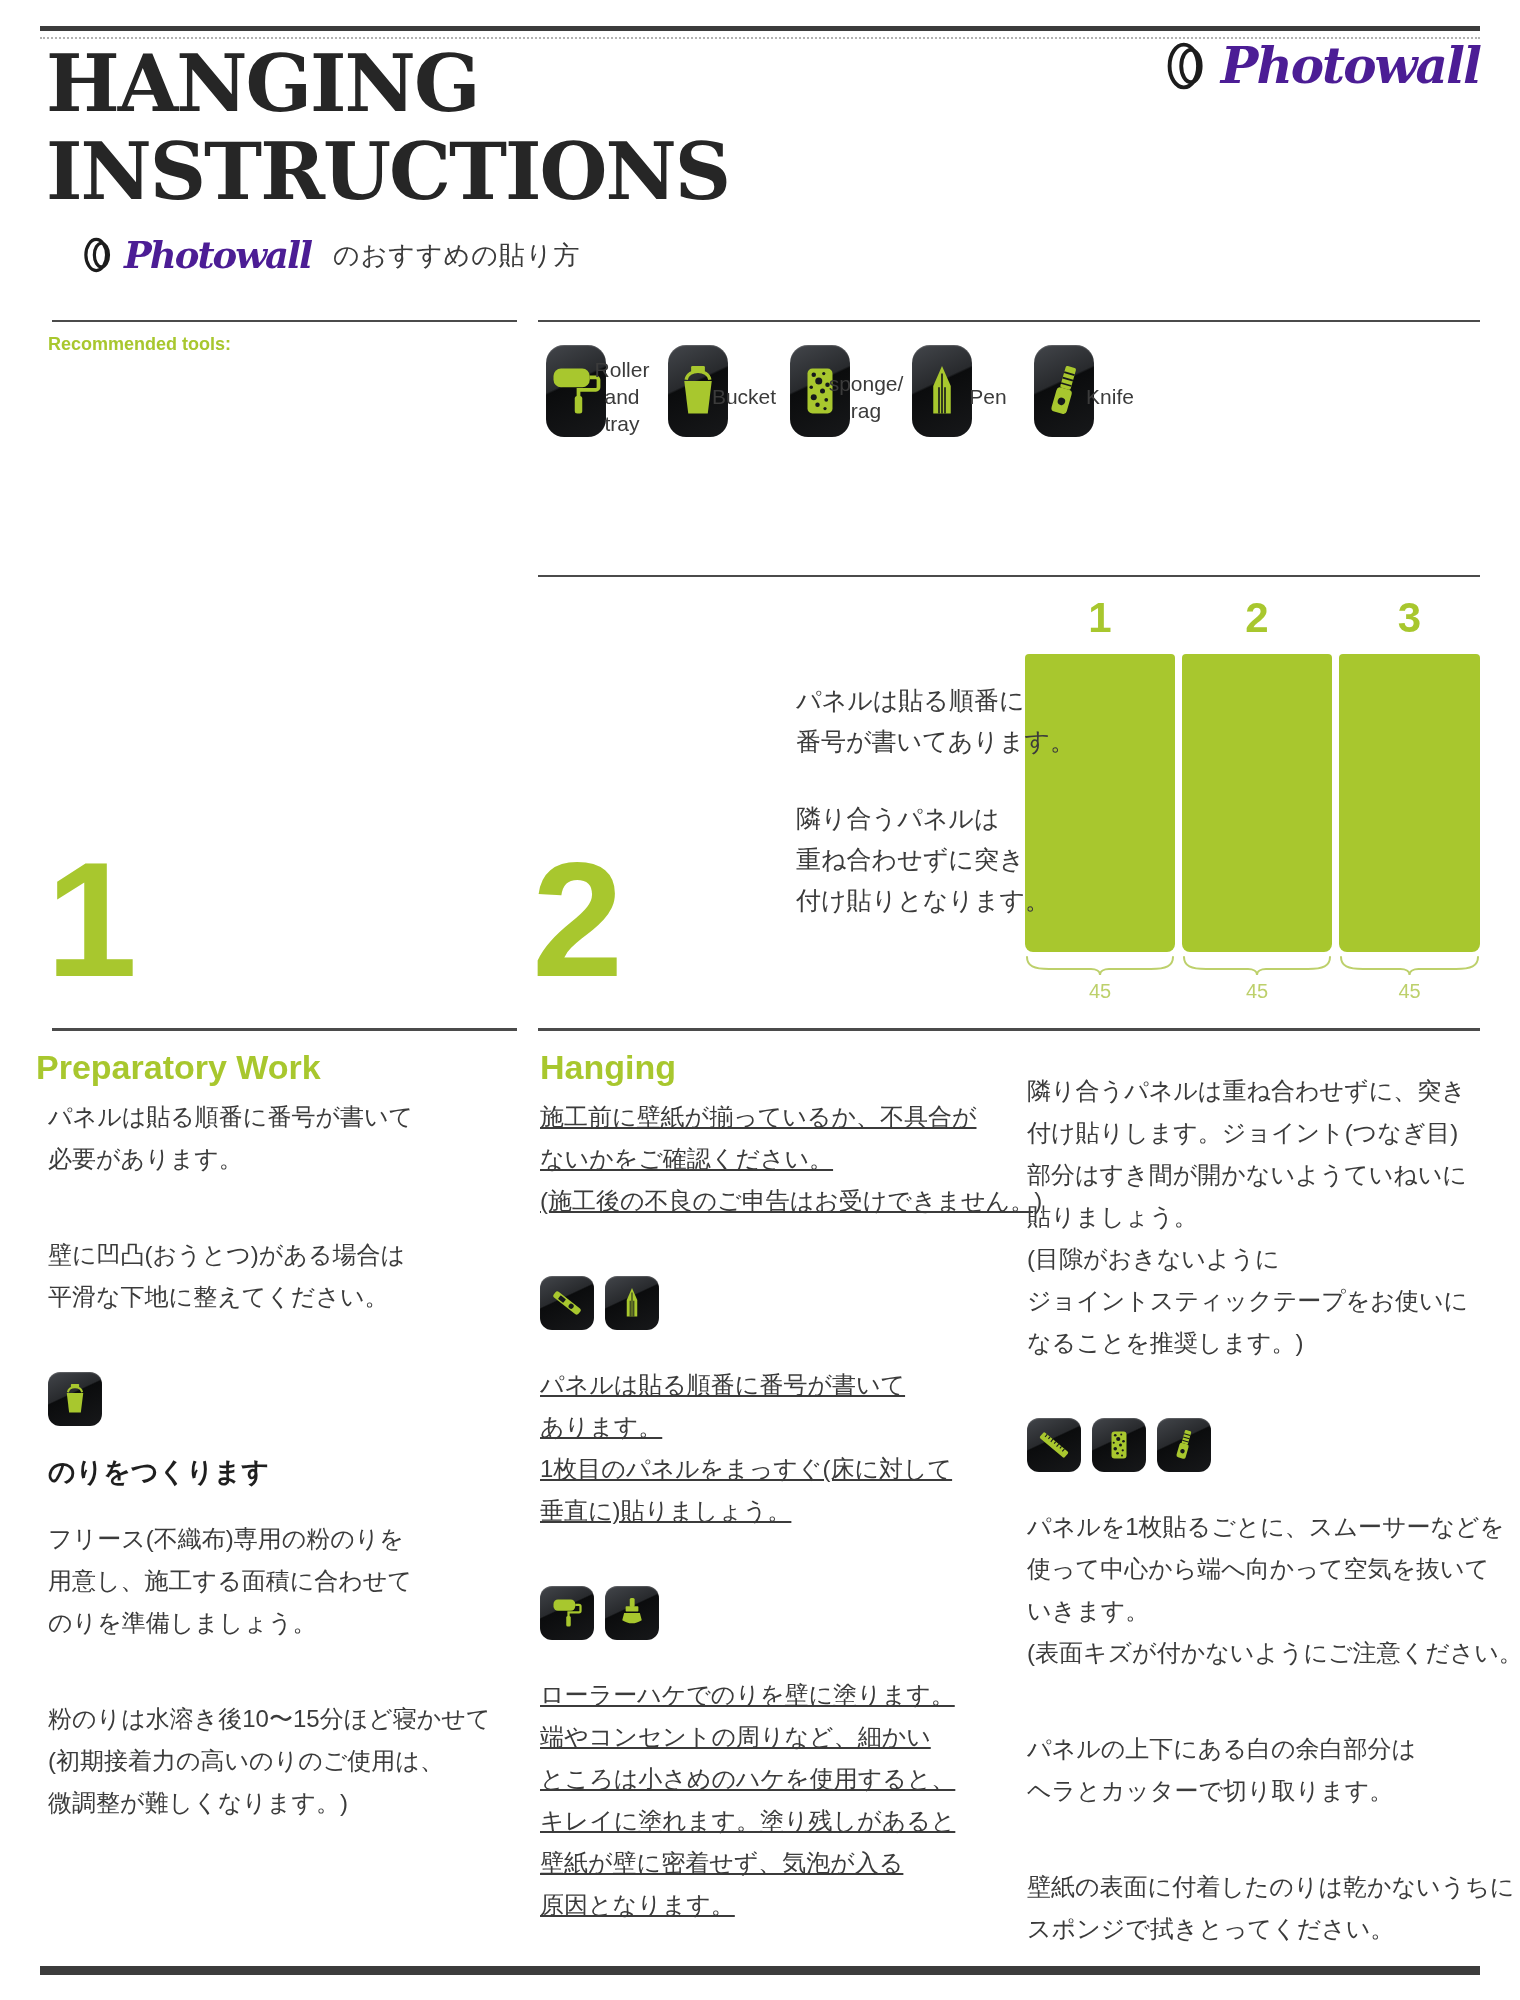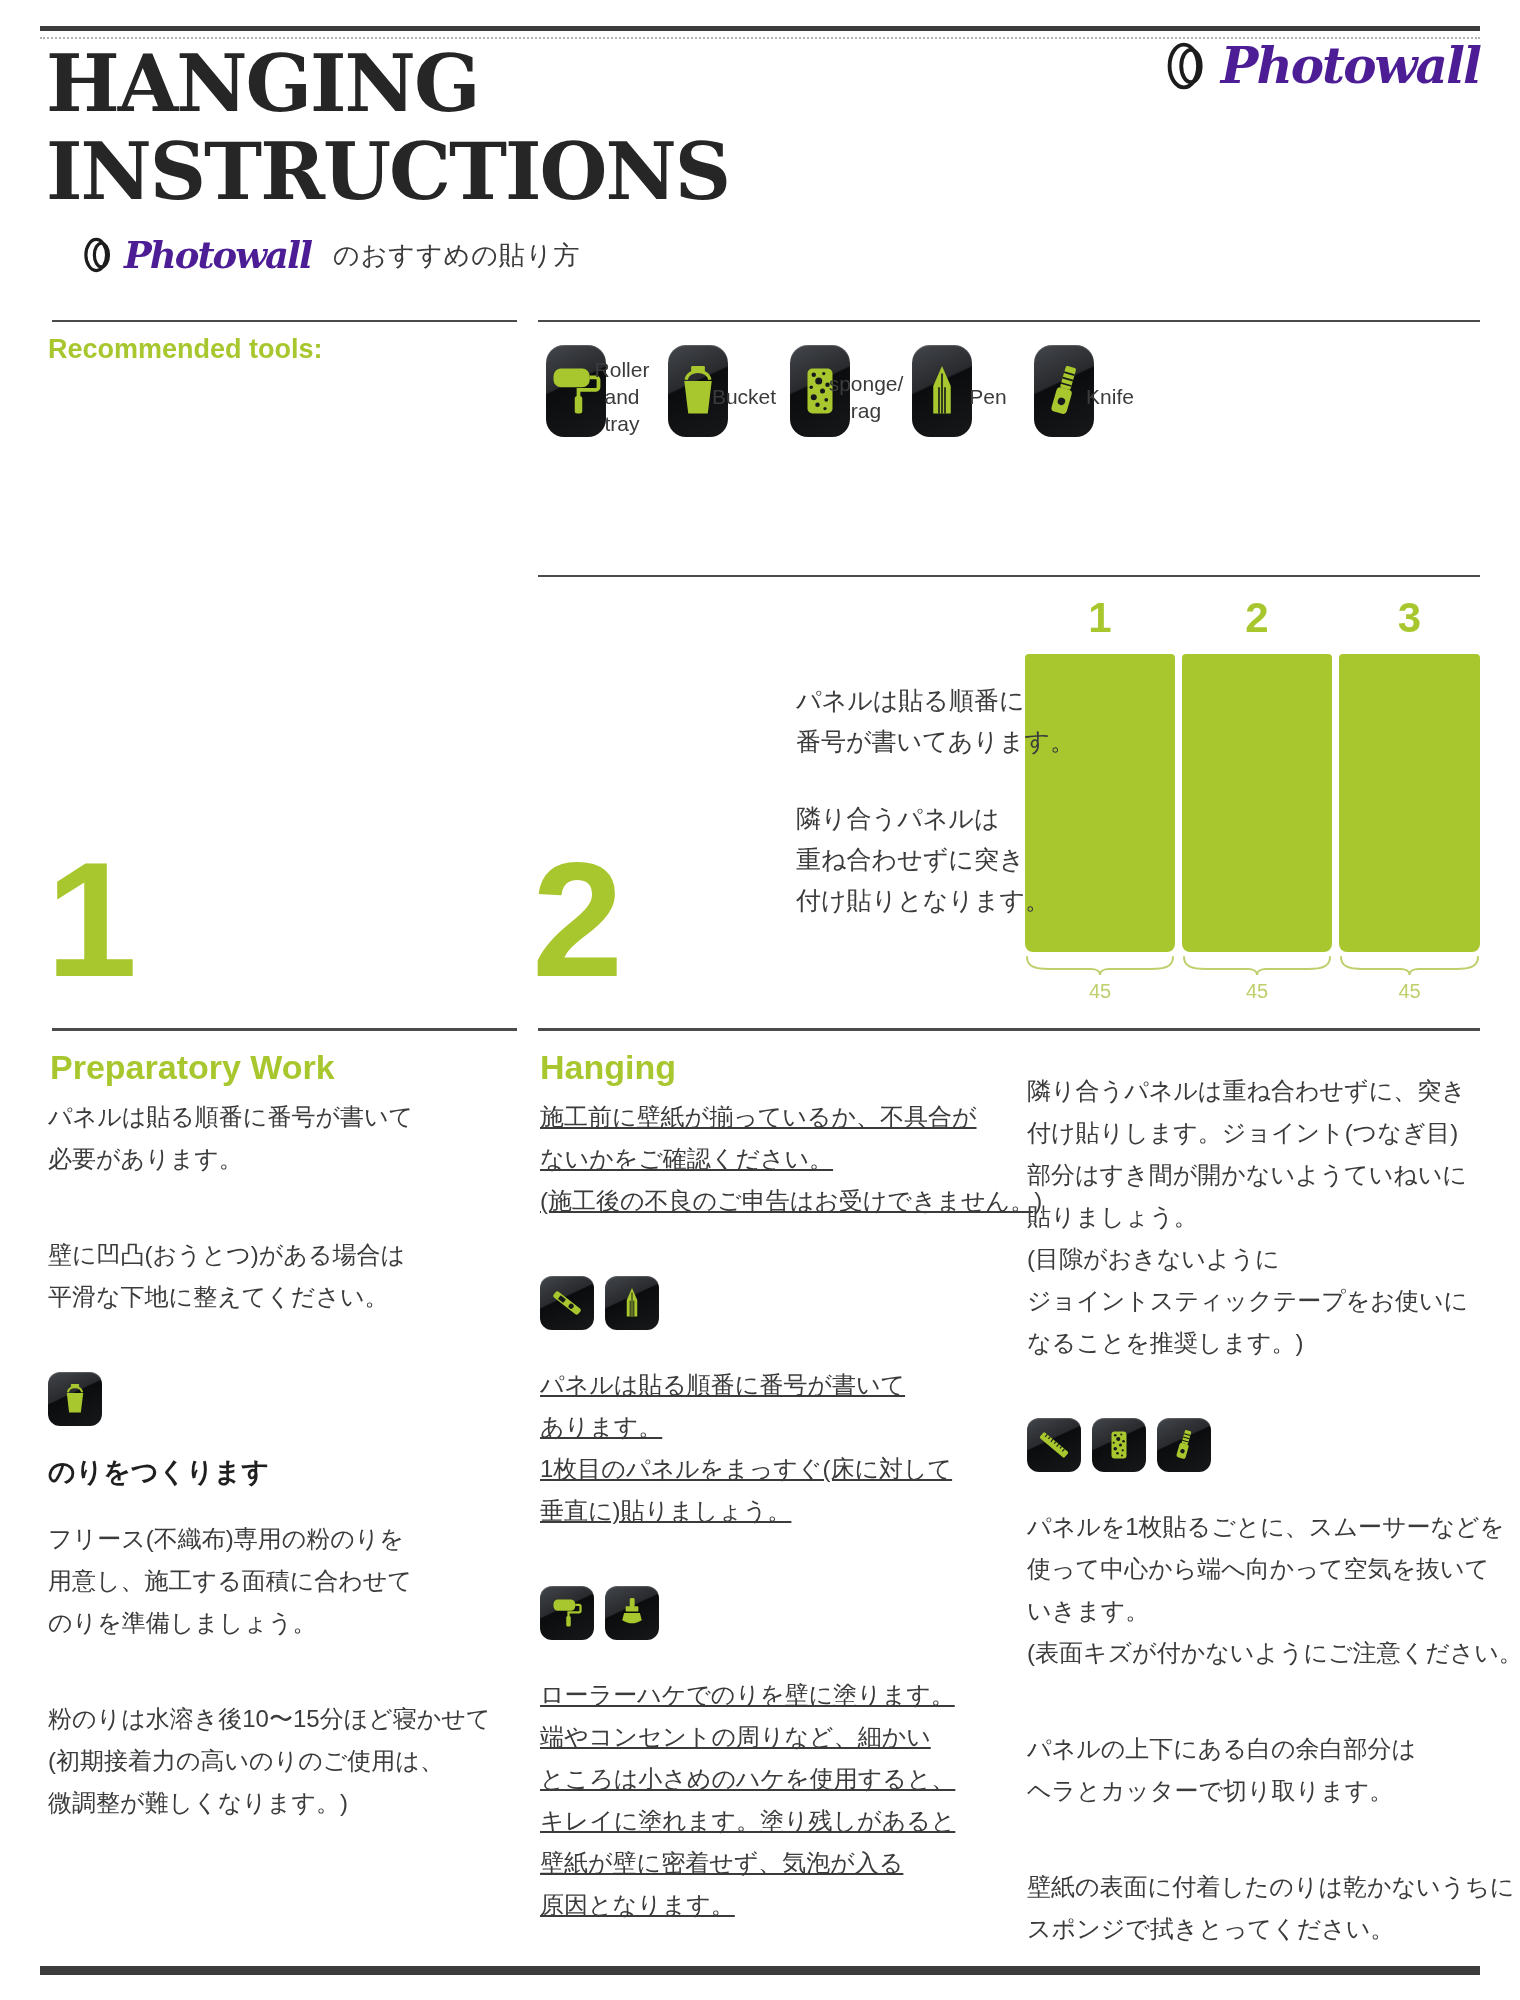--- a/index.html
+++ b/index.html
@@ -10,21 +10,21 @@
   .divider{position:absolute;background:#4b4b4b;}
   .title{position:absolute;left:46px;top:40px;font-family:"DejaVu Serif","Liberation Serif",serif;
          font-weight:700;font-size:78px;line-height:88px;letter-spacing:-2px;color:#262626;}
   .brand{position:absolute;top:36px;right:40px;display:flex;align-items:center;gap:10px;}
   .brand-script{font-family:"DejaVu Serif","Liberation Serif",serif;font-style:italic;font-weight:700;
                 letter-spacing:-2px;color:#4c1d95;}
   .brand-script.lg{font-size:50px;}
   .brand-script.sm{font-size:37px;}
   .subtitle{position:absolute;left:84px;top:224px;display:flex;align-items:center;gap:8px;height:62px;}
   .subtitle-jp{font-size:26px;color:#3b3b3b;margin-left:14px;letter-spacing:1px;}
-  .tools-heading{position:absolute;left:48px;top:334px;font-size:27px;font-weight:bold;}
+  .tools-heading{position:absolute;left:48px;top:334px;font-size:18px;font-weight:bold;}
   .tools-row{position:absolute;left:546px;top:344px;display:flex;}
   .tool{display:flex;flex-direction:row;align-items:center;width:92px;margin-right:30px;}
   .tile{border-radius:18px;display:flex;align-items:center;justify-content:center;
         background:linear-gradient(155deg,#43464b 0%,#282a2d 40%,#0b0c0d 42%,#17181a 100%);
         box-shadow:inset 0 1px 1px rgba(255,255,255,.18);}
   .tile.big{width:92px;height:92px;}
   .tile.small{width:54px;height:54px;border-radius:12px;}
   .tool-label{width:150px;margin:12px -29px 0;text-align:center;font-size:21px;line-height:27px;color:#3b3b3b;}
   .diagram{position:absolute;left:1025px;top:596px;width:458px;height:412px;}
   .panel{position:absolute;top:0;height:100%;}
@@ -196,21 +196,21 @@
       <div class="line">重ね合わせずに突き</div>
       <div class="line">付け貼りとなります。</div>
     </div>
 
   <div class="bignum accent" style="left: 46px; top: 842px; color: rgb(168, 199, 46);">1</div>
   <div class="bignum accent" style="left: 532px; top: 842px; color: rgb(168, 199, 46);">2</div>
 
   <div class="divider" style="left:52px;top:1028px;width:465px;height:3px;"></div>
   <div class="divider" style="left:538px;top:1028px;width:942px;height:3px;"></div>
 
-  <div class="col-heading accent" style="left: 50px; top: 1048px; color: rgb(168, 199, 46); text-align: right;">Preparatory Work</div>
+  <div class="col-heading accent" style="left: 36px; top: 1048px; color: rgb(168, 199, 46); text-align: right;">Preparatory Work</div>
   <div class="col-heading accent" style="left: 540px; top: 1048px; color: rgb(168, 199, 46);">Hanging</div>
 
   <div class="col" id="col-left" style="left:48px;top:1096px;width:470px;">
       <div class="para">
         <div class="line">パネルは貼る順番に番号が書いて</div>
         <div class="line">必要があります。</div>
       </div>
       <div class="para">
         <div class="line">壁に凹凸(おうとつ)がある場合は</div>
         <div class="line">平滑な下地に整えてください。</div>

